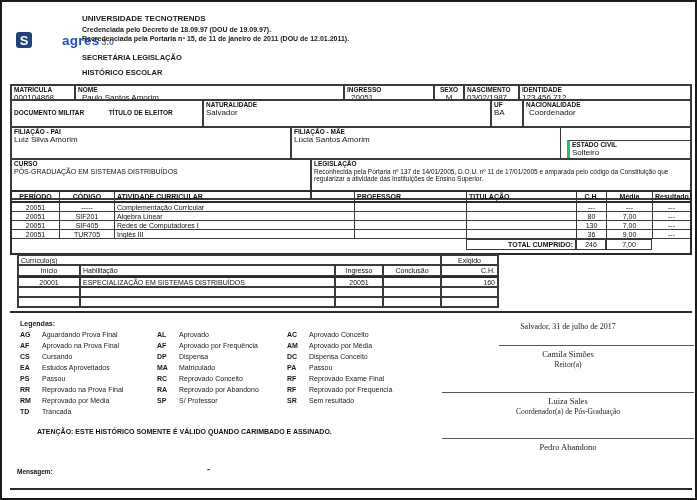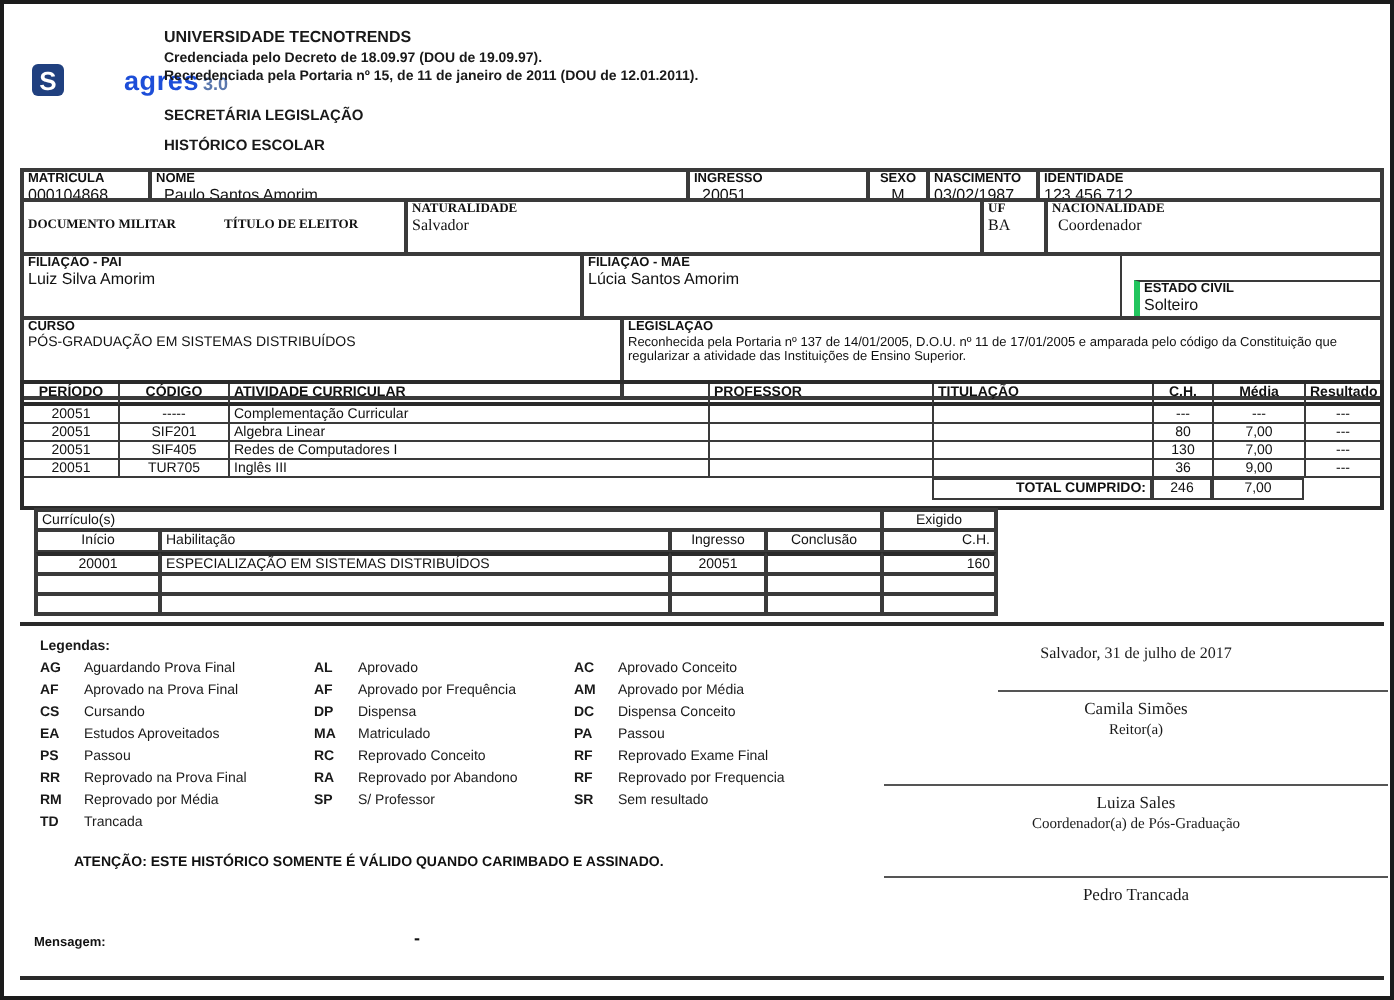--- a/index.html
+++ b/index.html
@@ -23,21 +23,21 @@
   .hdr-dept { font-size:7.5px; font-weight:bold; margin-top:10px; }
   .hdr-title { font-size:7.5px; font-weight:bold; margin-top:6px; }
 
   
   .form { position:absolute; left:8px; top:82px; width:682px; border:1px solid #3a3a3a; }
   .frow { display:flex; }
   .fcell { border:1px solid #3a3a3a; padding:0 2px; overflow:hidden; }
   .lbl { font-size:6.5px; font-weight:bold; line-height:7.5px; white-space:nowrap; }
   .val { font-size:8px; line-height:8px; white-space:nowrap; }
   .r1 .fcell { height:15px; }
-  .r2 .fcell { height:27px;font-family:Liberation Serif, serif; }
+  .r2 .fcell { height:27px; }
   .r3 .fcell { height:32px; }
   .r4 .fcell { height:40px; }
   .ctr { text-align:center; }
   .ec-box { margin-top:12px; margin-left:6px; border-top:1px solid #3a3a3a;
             border-left:3px solid #22c55e; height:19px; padding:0 2px; }
   .leg-text { font-size:6.5px; line-height:7.5px; font-weight:normal; white-space:normal; }
 
   
   .gt { position:absolute; left:8px; top:188px; width:682px; border:2px solid #2a2a2a; }
   .gt-row { display:flex; }
@@ -398,21 +398,21 @@
       <div class="sig-name">Camila Simões</div>
       <div class="sig-role">Reitor(a)</div>
     </div>
     <div class="sig-block sb2">
       <div class="sig-line"></div>
       <div class="sig-name">Luiza Sales</div>
       <div class="sig-role">Coordenador(a) de Pós-Graduação</div>
     </div>
     <div class="sig-block sb3">
       <div class="sig-line"></div>
-      <div class="sig-name">Pedro Trancada</div>
+      <div class="sig-name">Pedro Abandono</div>
     </div>
   </div>
 
   <div class="mensagem">Mensagem:</div>
   <div class="dash">-</div>
   <div class="divider" style="top:486px"></div>
 
 </div>
 
 </body></html>

